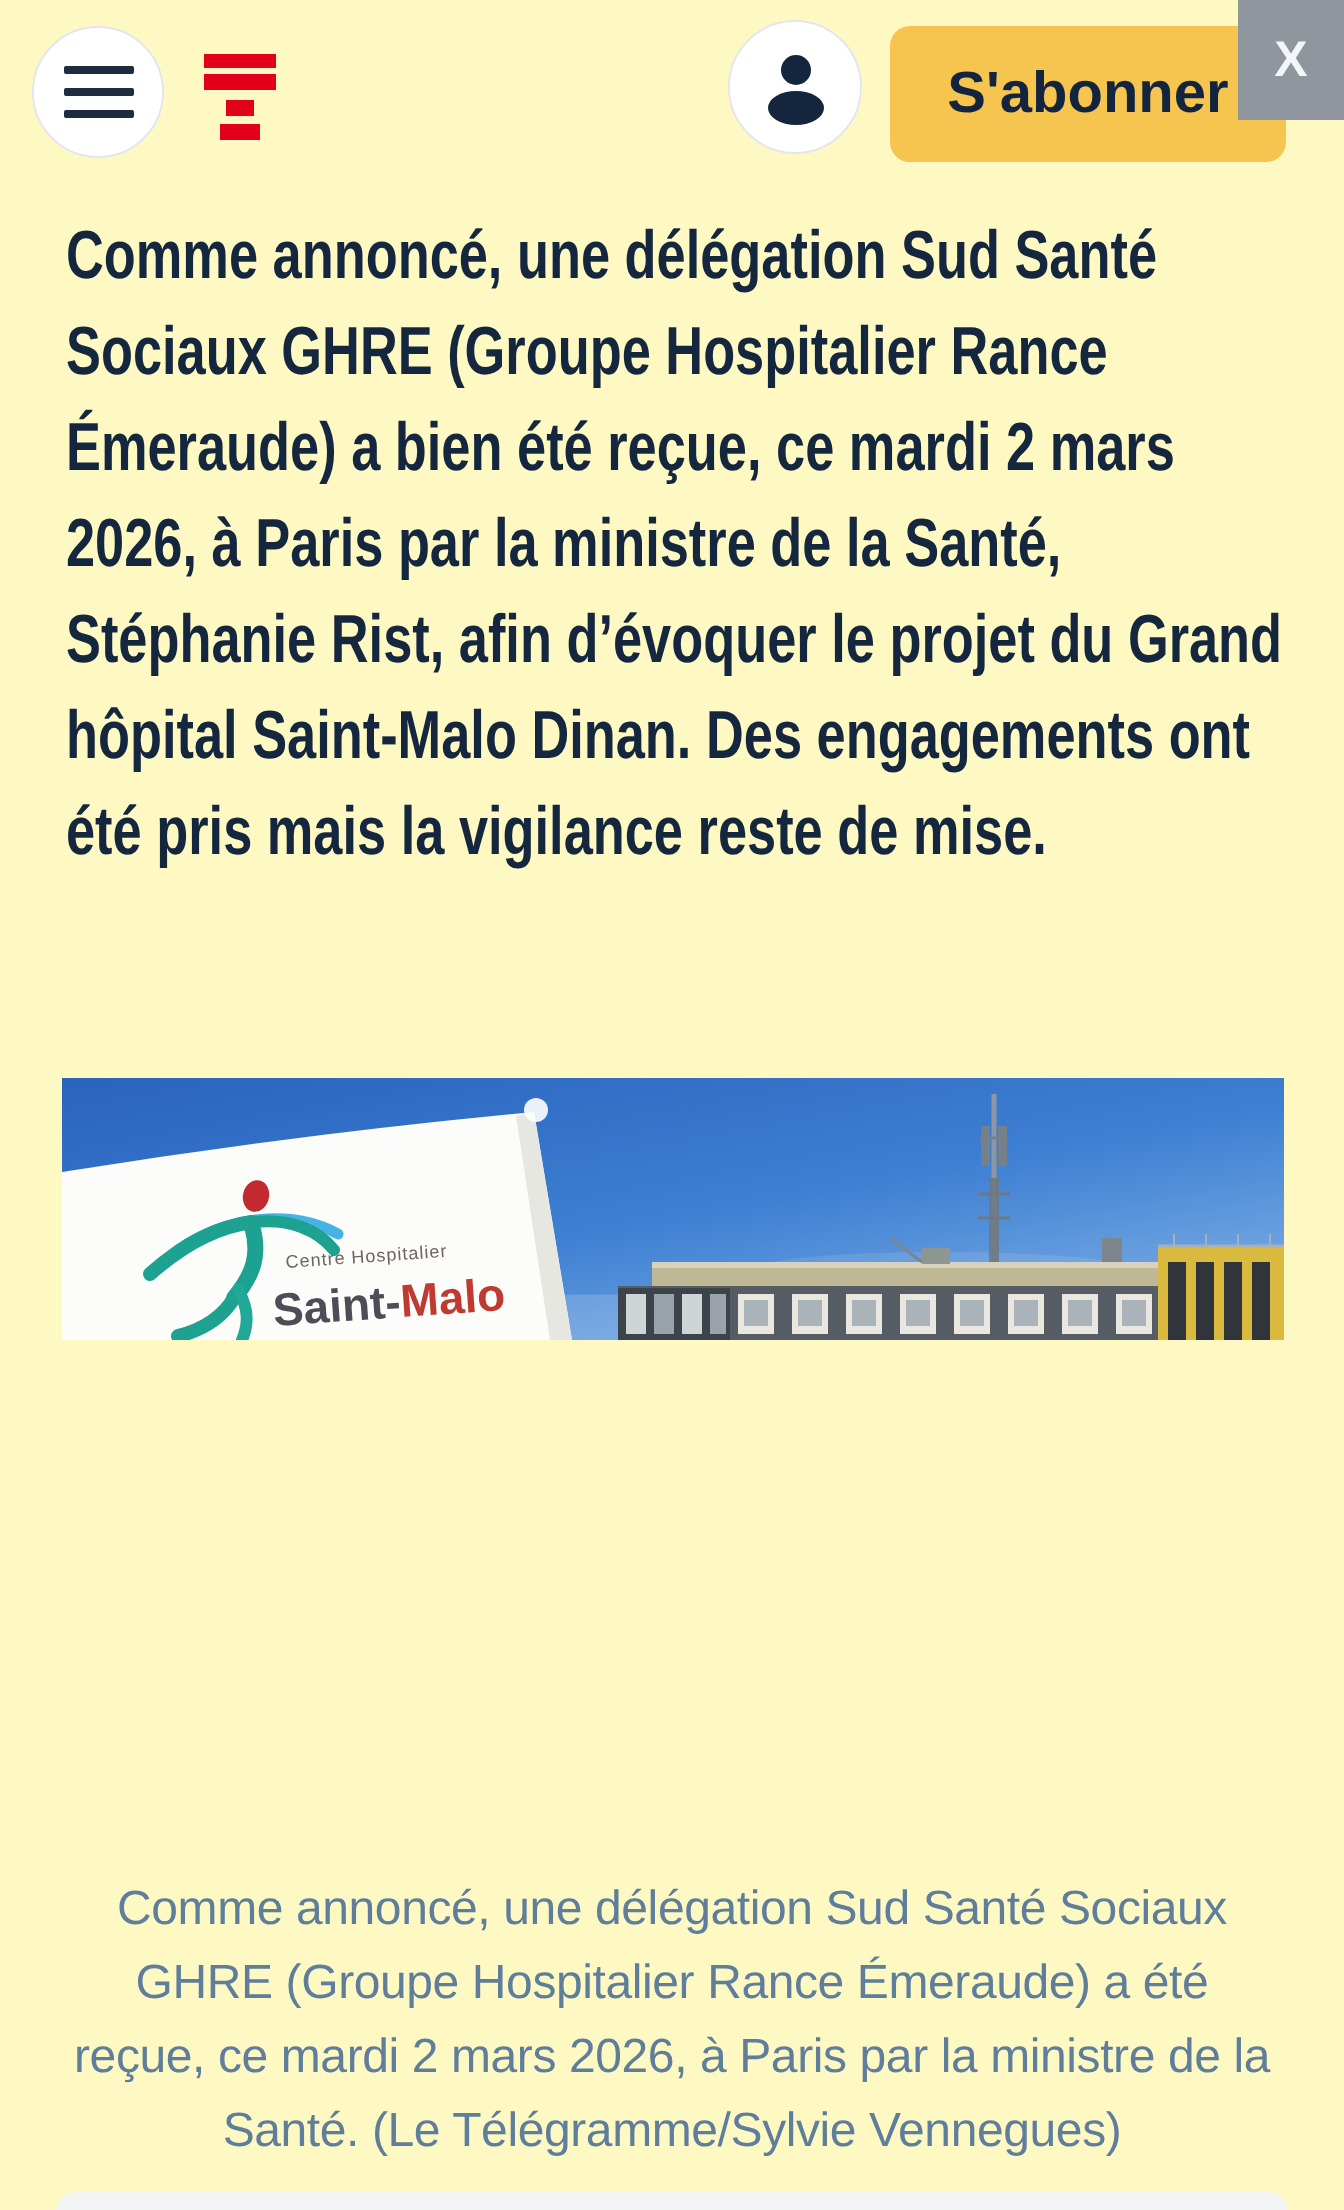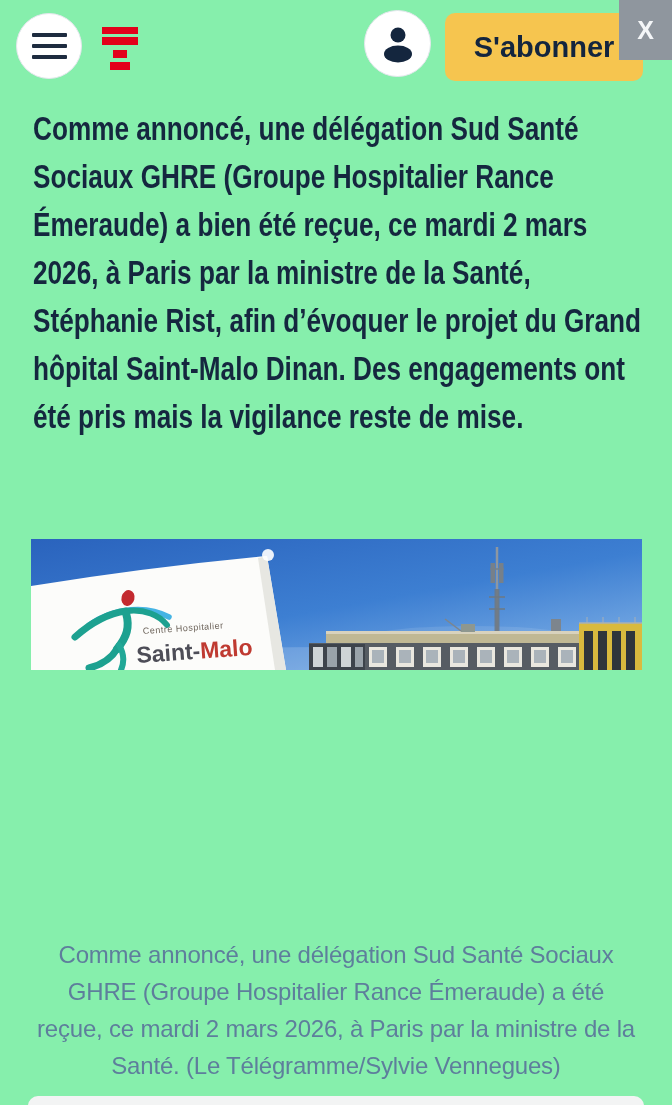--- a/index.html
+++ b/index.html
@@ -2,21 +2,21 @@
 <html><head>
 <meta charset="utf-8">
 <style>
   html, body { margin: 0; padding: 0; }
   body {
     width: 672px; height: 1105px;
     background: #ffffff;
     font-family: "Liberation Sans", sans-serif;
     overflow: hidden;
   }
-  .screen { position: relative; width: 672px; height: 1105px; background: #86efac; }
+  .screen { position: relative; width: 672px; height: 1105px; background: #fef9c3; }
 
   
   .circle-btn {
     position: absolute;
     width: 66px; height: 66px;
     border-radius: 50%;
     background: #ffffff;
     border: 1px solid #e3e7ec;
     display: flex; align-items: center; justify-content: center;
     box-sizing: border-box;

